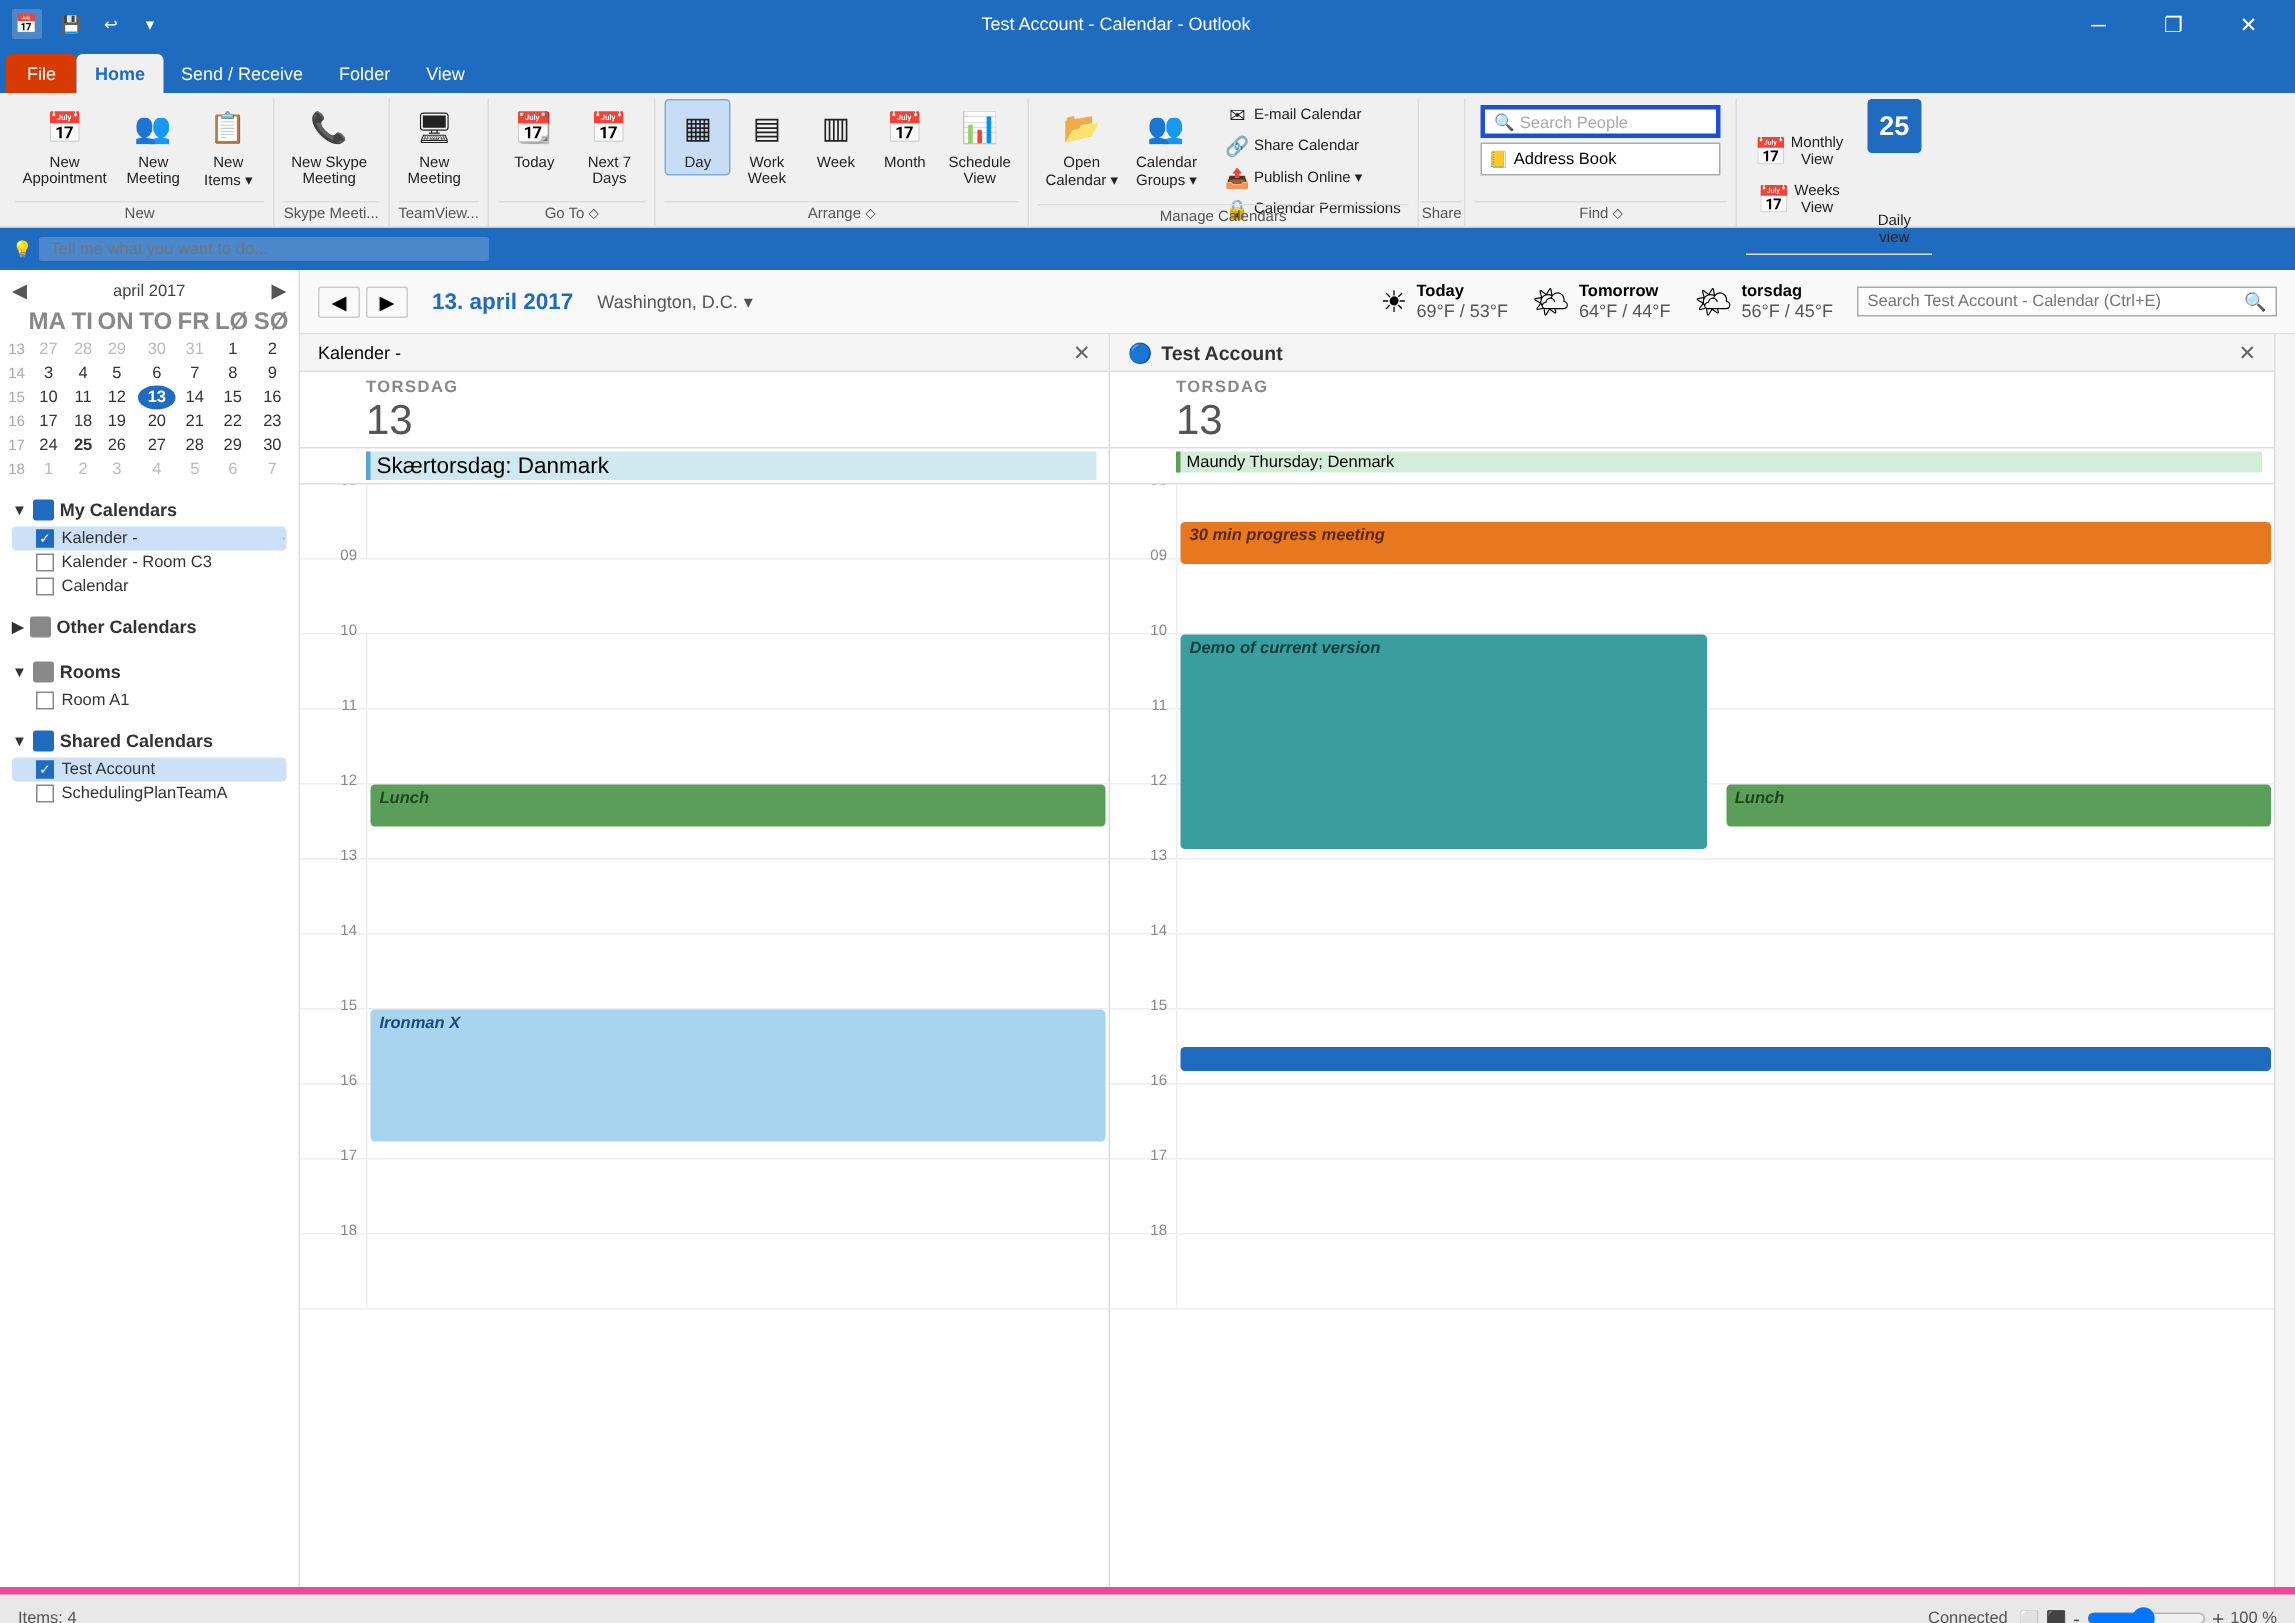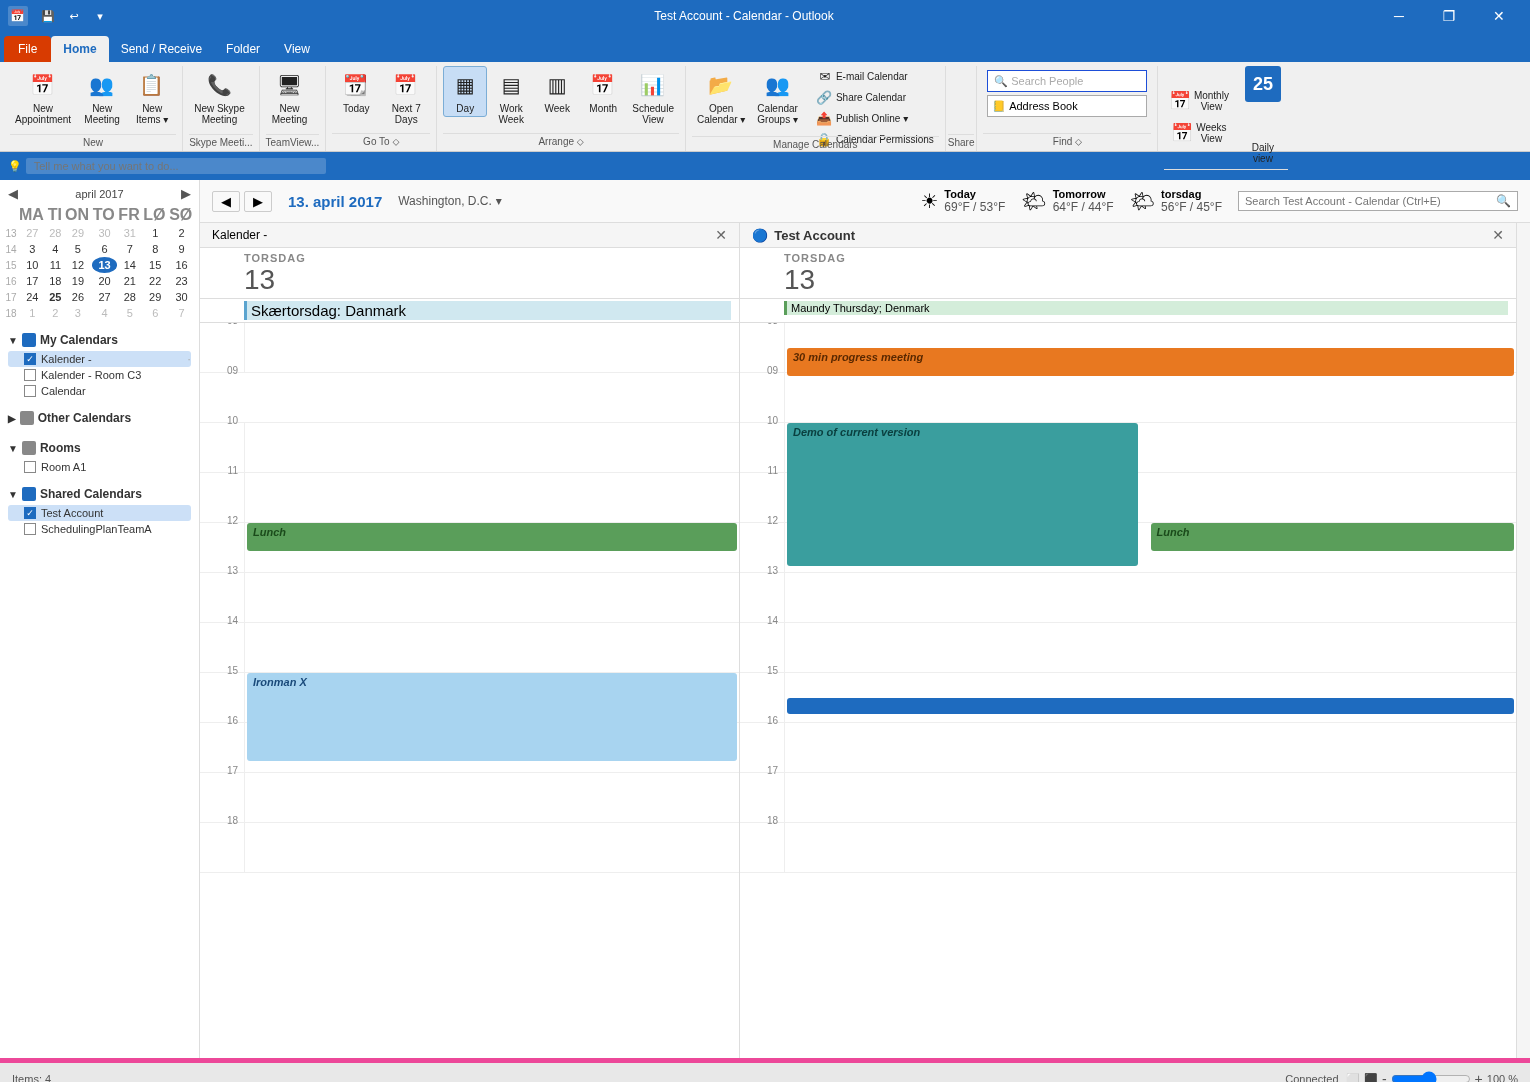--- a/index.html
+++ b/index.html
@@ -126,21 +126,21 @@
     }
     .ribbon-search-box {
       display: flex;
       flex-direction: column;
       padding: 4px;
       gap: 3px;
     }
     .ribbon-search-input {
       width: 160px;
       height: 22px;
-      border: 1px solid #1d4ed8;
+      border: 3px solid #1d4ed8;
       padding: 4px 6px;
       font-size: 11px;
       background: white;
       display: flex;
       align-items: center;
       color: #aaa;
     }
     .ribbon-addr-btn {
       width: 160px;
       height: 22px;

